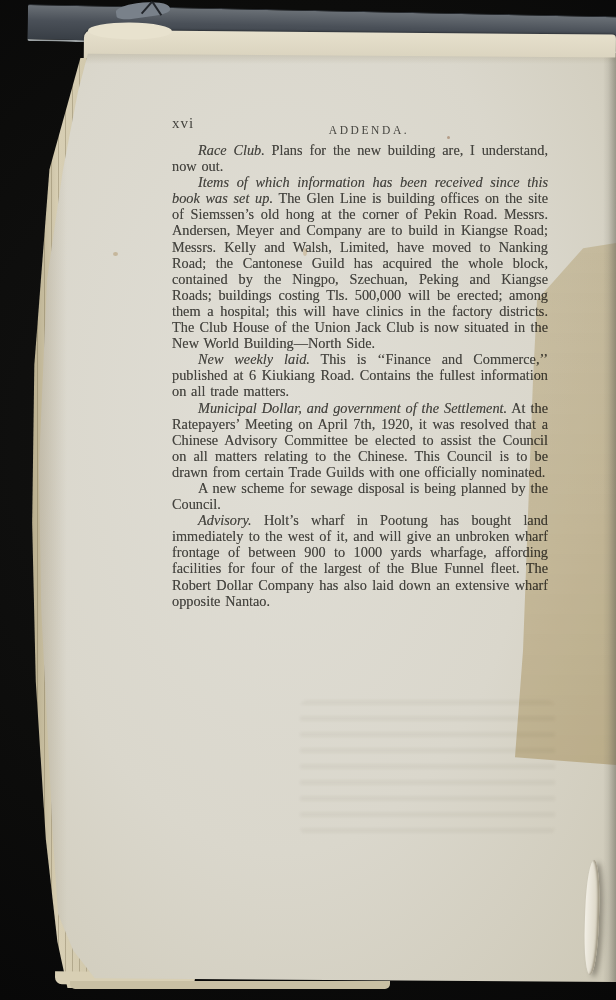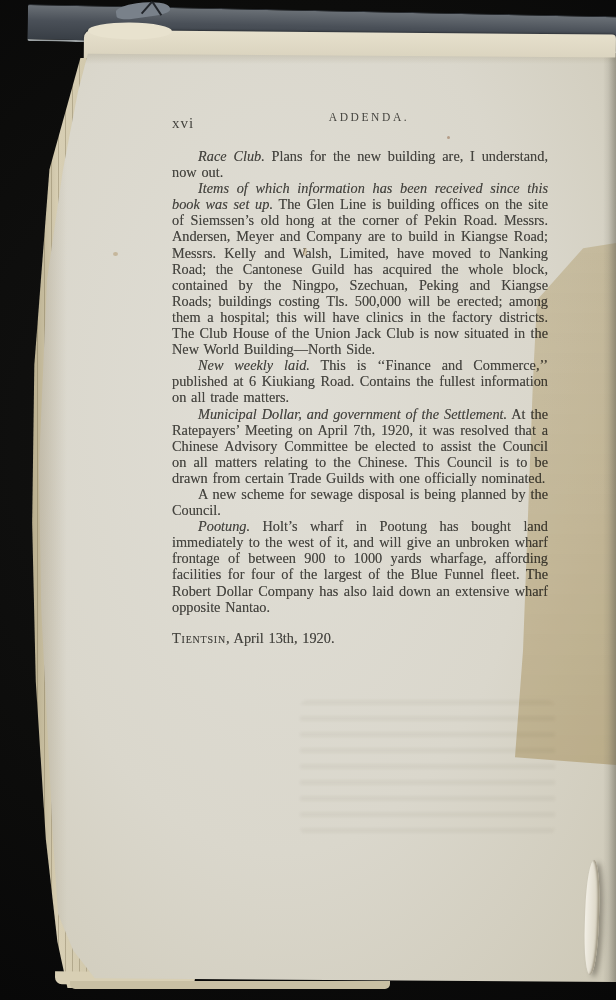--- a/index.html
+++ b/index.html
@@ -58,23 +58,23 @@
   }
   .page-left-shade{position:absolute;left:0;top:0;width:34px;height:100%;
     background:linear-gradient(90deg, rgba(140,125,90,0.38), rgba(140,125,90,0.0));}
   .page-top-shade{position:absolute;left:0;top:0;width:100%;height:12px;
     background:linear-gradient(180deg, rgba(150,140,110,0.30), rgba(150,140,110,0.0));}
 
   
   .content{position:absolute;left:139px;top:56px;width:376px;color:#45443f;}
   .pg-header{position:relative;height:20px;}
   .pagenum{position:absolute;left:0;top:0;font-size:15px;letter-spacing:1px;margin-top:7px;}
-  .running{position:absolute;left:50%;top:3px;transform:translateX(-50%);margin-left:9px;
+  .running{position:absolute;left:50%;top:16px;transform:translateX(-50%);margin-left:9px;
     font-size:11.5px;letter-spacing:2.6px;}
-  #paragraphs{margin-top:20px;}
+  #paragraphs{margin-top:14px;}
   #paragraphs p{
     margin:0;text-indent:26px;text-align:justify;
     font-size:14.3px;line-height:16.1px;word-spacing:1.2px;
     text-shadow:0 0 0.4px rgba(69,68,63,0.55);
   }
   #paragraphs p.signature{text-indent:0;margin-top:15px;text-align:left;}
   .run-italic{font-style:italic;}
   .run-smallcaps{font-variant:small-caps;letter-spacing:0.8px;}
 
   
@@ -131,22 +131,21 @@
       <div class="pg-header">
         <span class="pagenum">xvi</span>
         <span class="running">ADDENDA.</span>
       </div>
       <div id="paragraphs">
           <p><span class="run-italic">Race Club.</span><span class="run-normal"> Plans for the new building are, I understand, now out.</span></p>
           <p><span class="run-italic">Items of which information has been received since this book was set up.</span><span class="run-normal"> The Glen Line is building offices on the site of Siemssen’s old hong at the corner of Pekin Road. Messrs. Andersen, Meyer and Company are to build in Kiangse Road; Messrs. Kelly and Walsh, Limited, have moved to Nanking Road; the Cantonese Guild has acquired the whole block, contained by the Ningpo, Szechuan, Peking and Kiangse Roads; buildings costing Tls. 500,000 will be erected; among them a hospital; this will have clinics in the factory districts. The Club House of the Union Jack Club is now situated in the New World Building—North Side.</span></p>
           <p><span class="run-italic">New weekly laid.</span><span class="run-normal"> This is ‘‘Finance and Commerce,’’ published at 6 Kiukiang Road. Contains the fullest information on all trade matters.</span></p>
           <p><span class="run-italic">Municipal Dollar, and government of the Settlement.</span><span class="run-normal"> At the Ratepayers’ Meeting on April 7th, 1920, it was resolved that a Chinese Advisory Committee be elected to assist the Council on all matters relating to the Chinese. This Council is to be drawn from certain Trade Guilds with one officially nominated.</span></p>
           <p><span class="run-normal">A new scheme for sewage disposal is being planned by the Council.</span></p>
-          <p><span class="run-italic">Pootung.</span><span class="run-normal"> Holt’s wharf in Pootung has bought land immediately to the west of it, and will give an unbroken wharf frontage of between 900 to 1000 yards wharfage, affording facilities for four of the largest of the Blue Funnel fleet. The Robert Dollar Company has also laid down an extensive wharf opposite Nantao.</span></p>
-          <p class="signature"><span class="run-smallcaps">Tientsin</span><span class="run-normal">, April 13th, 1920.</span></p>
+          <p><span class="run-italic">Advisory.</span><span class="run-normal"> Holt’s wharf in Pootung has bought land immediately to the west of it, and will give an unbroken wharf frontage of between 900 to 1000 yards wharfage, affording facilities for four of the largest of the Blue Funnel fleet. The Robert Dollar Company has also laid down an extensive wharf opposite Nantao.</span></p>
         </div>
     </div>
 
     <div class="showthrough"></div>
     <div class="speck s1"></div>
     <div class="speck s2"></div>
     <div class="speck s3"></div>
     <div class="tape"></div>
     <div class="right-shade"></div>
     <div class="curl"></div>

